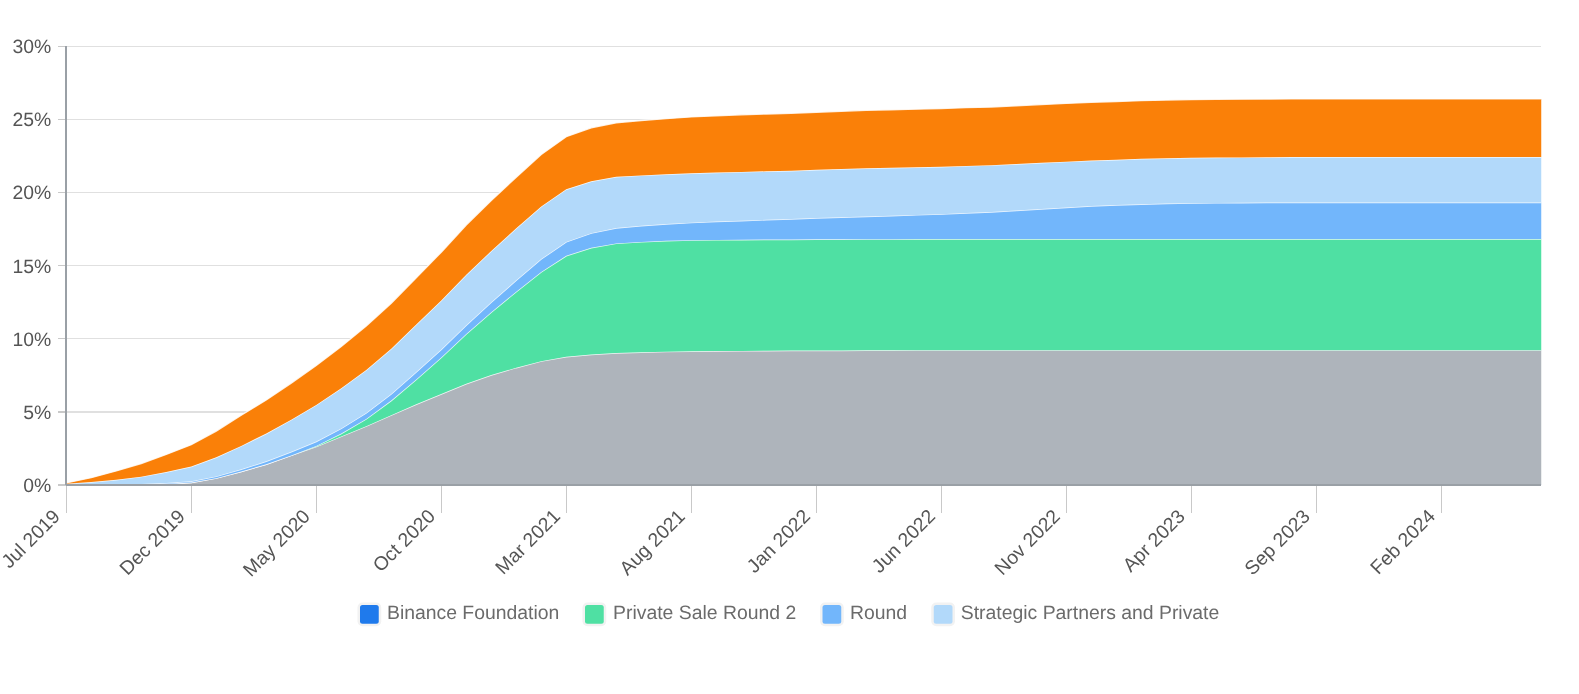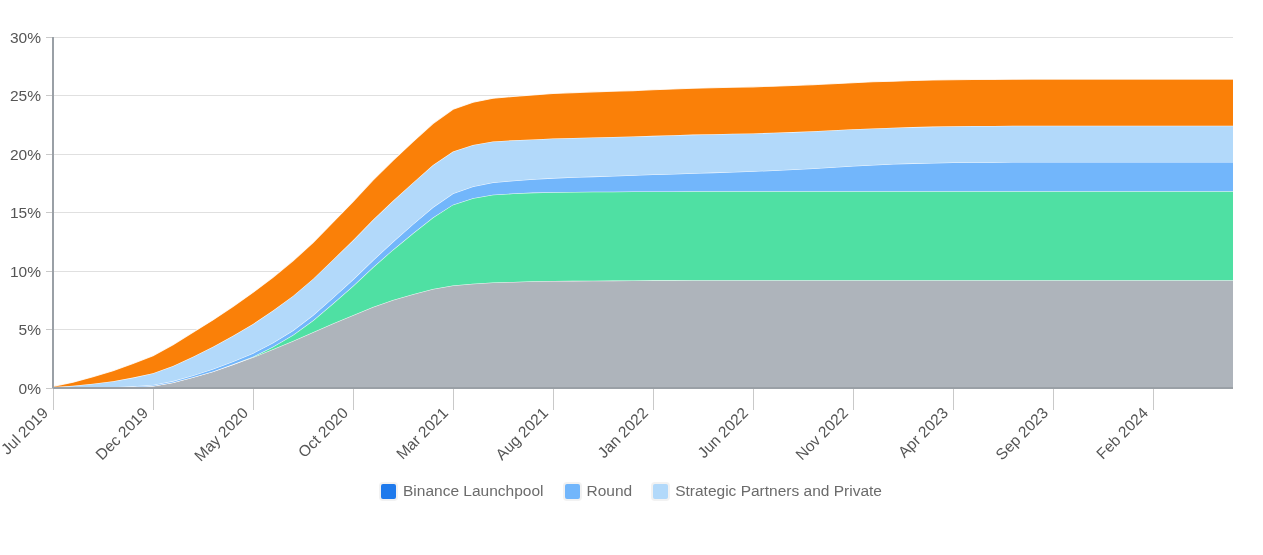--- a/index.html
+++ b/index.html
@@ -79,21 +79,25 @@
       <text x="0" y="0" class="xtick-label" transform="translate(1049,414) rotate(-45)" text-anchor="end">Sep 2023</text>
       <line x1="1153" y1="388" x2="1153" y2="410" class="tickmark"></line>
       <text x="0" y="0" class="xtick-label" transform="translate(1149,414) rotate(-45)" text-anchor="end">Feb 2024</text>
       <line x1="53" y1="37" x2="53" y2="388" class="axisline"></line>
       <line x1="53" y1="388" x2="1233" y2="388" class="axisline"></line>
     </svg>
   <div id="legend">
       <div class="legend-row">
         <div class="legend-item">
           <span class="legend-swatch" style="background: rgb(31, 122, 236);"></span>
-          <span class="legend-label">Binance Launchpool</span>
+          <span class="legend-label">Binance Foundation</span>
+        </div>
+        <div class="legend-item">
+          <span class="legend-swatch" style="background: rgb(79, 224, 163);"></span>
+          <span class="legend-label">Private Sale Round 2</span>
         </div>
         <div class="legend-item">
           <span class="legend-swatch" style="background: rgb(114, 182, 251);"></span>
           <span class="legend-label">Round</span>
         </div>
         <div class="legend-item">
           <span class="legend-swatch" style="background: rgb(178, 217, 250);"></span>
           <span class="legend-label">Strategic Partners and Private</span>
         </div>
       </div>

